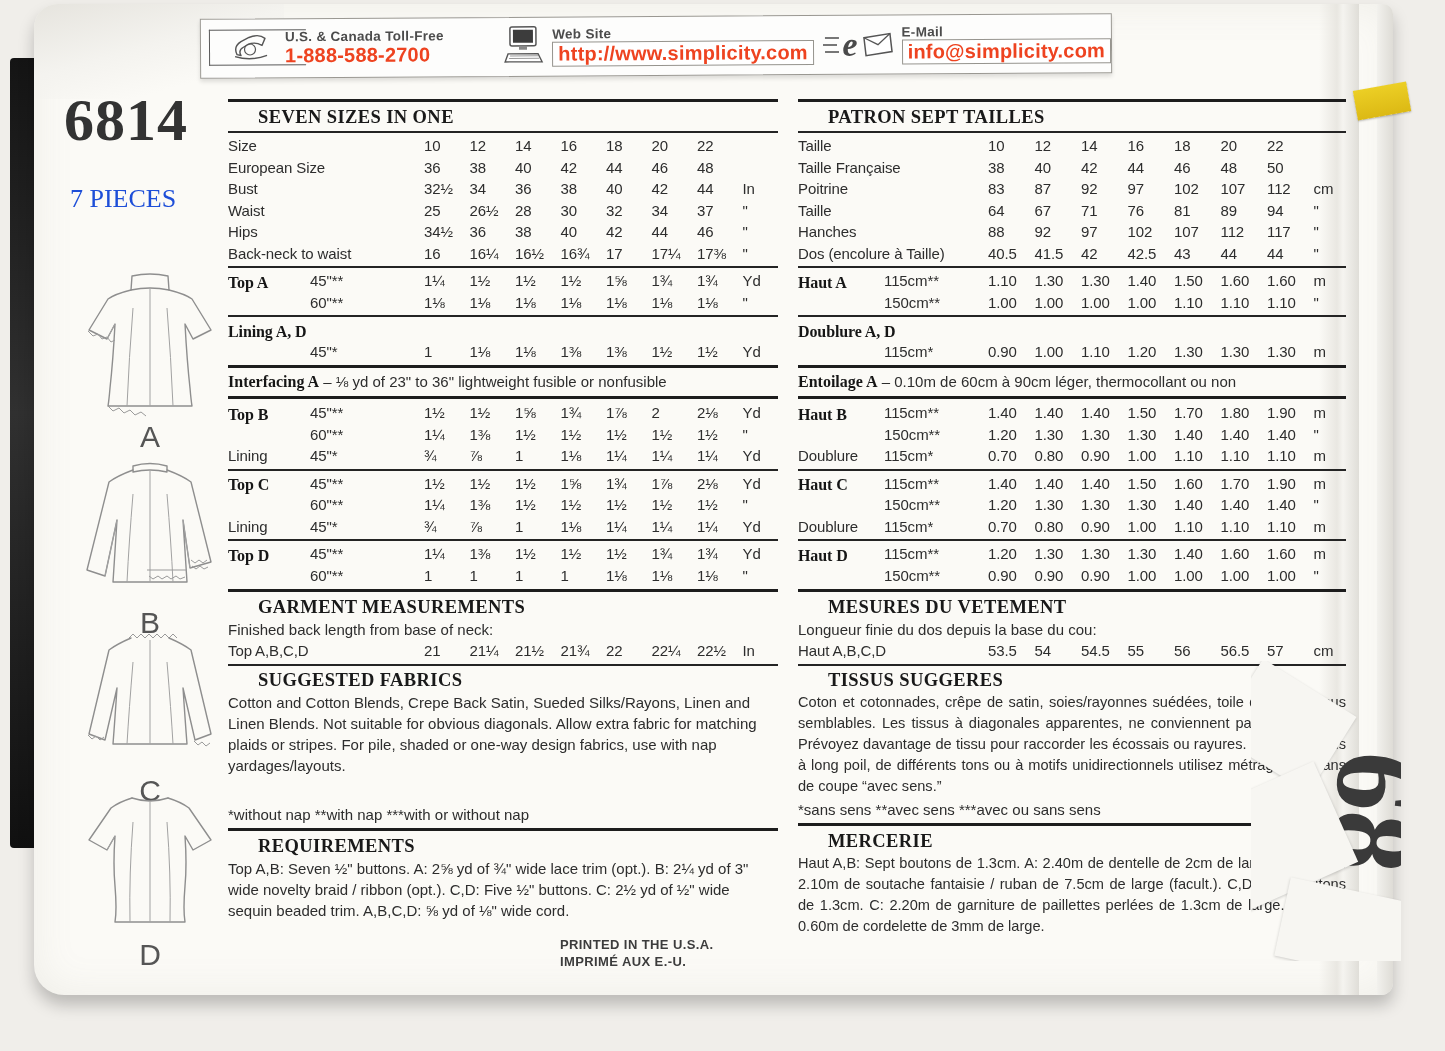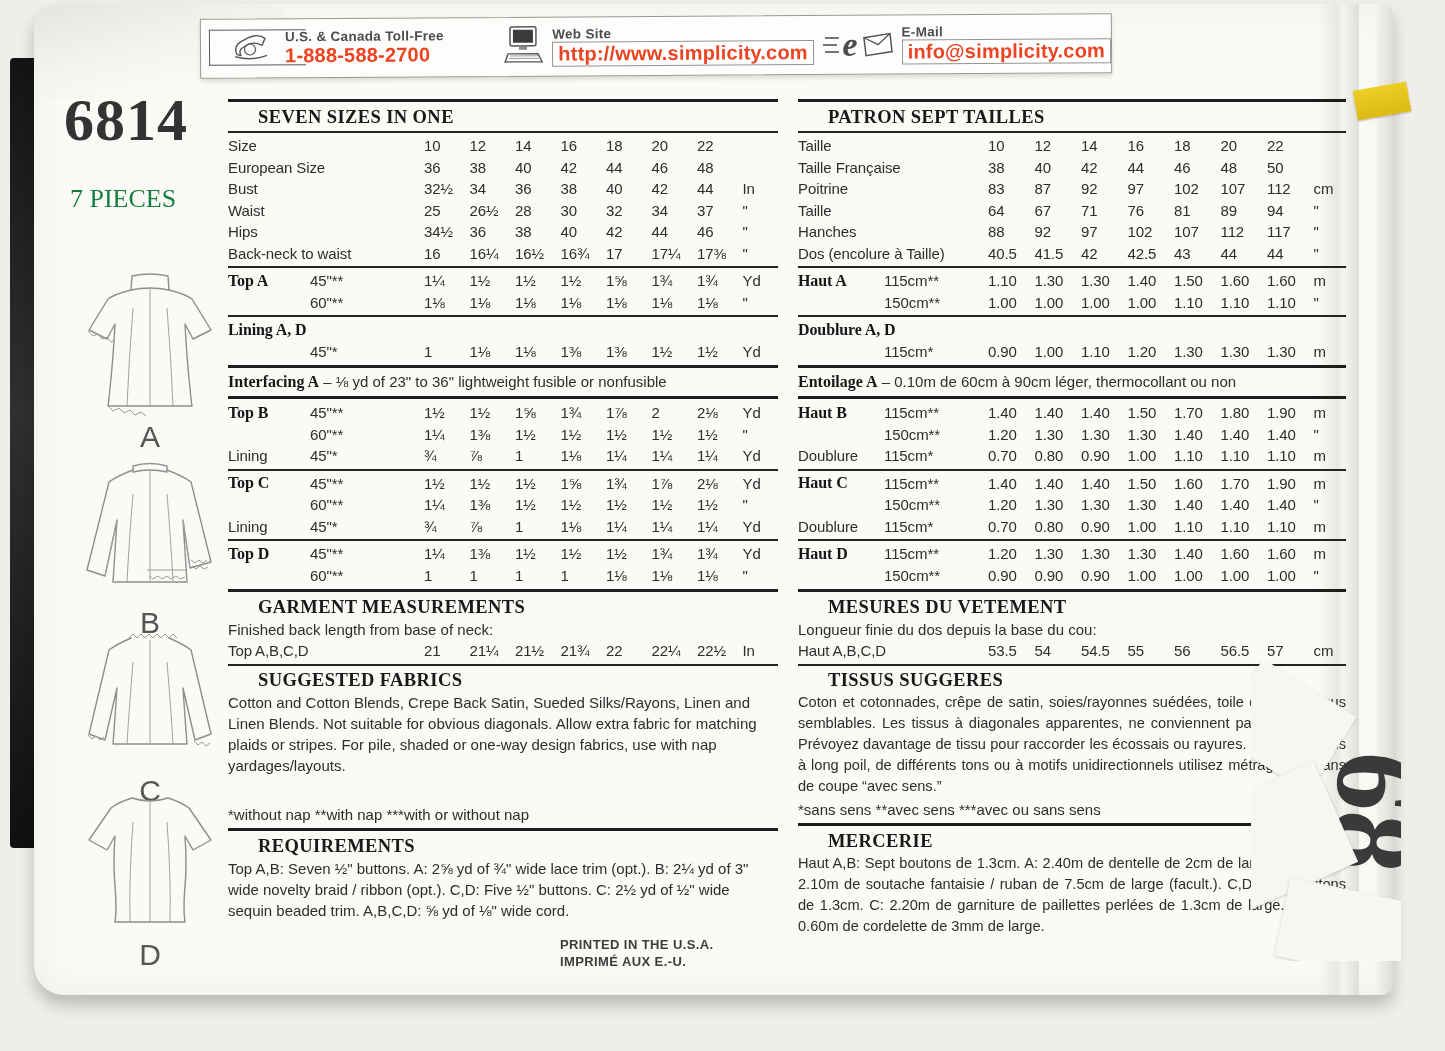--- a/index.html
+++ b/index.html
@@ -46,39 +46,39 @@
     border:1.6px solid #5a5a5a;border-right:none;}
   .btextcol{display:flex;flex-direction:column;justify-content:center;line-height:1.05;}
   .blabel{font:bold 13.5px "Liberation Sans",sans-serif;color:#4c4c4c;letter-spacing:.3px;}
   .bvalue{font:bold 20px "Liberation Sans",sans-serif;color:#ee4320;letter-spacing:.2px;}
   .boxed{border:1.5px solid #96948e;padding:0 5px;background:#fff;}
   .icon{flex:0 0 auto;}
 
   
   .numblock{position:absolute;left:30px;top:86px;width:170px;}
   .patnum{font:bold 60px/60px "Liberation Serif",serif;color:#333;letter-spacing:1px;}
-  .pieces{font:26px/30px "Liberation Serif",serif;color:#15803d;margin-top:34px;margin-left:6px;}
+  .pieces{font:26px/30px "Liberation Serif",serif;color:#1d4ed8;margin-top:34px;margin-left:6px;}
 
   
   .figures{position:absolute;left:26px;top:262px;width:180px;height:700px;}
   .fig{position:absolute;left:0;width:180px;text-align:center;}
   .fig svg{display:block;margin:0 auto;}
   .figlabel{font:30px "Liberation Sans",sans-serif;color:#555;margin-top:2px;}
   .gline{fill:none;stroke:#8e8e8e;stroke-width:1.4;stroke-linejoin:round;stroke-linecap:round;}
   .gthin{fill:none;stroke:#a2a2a2;stroke-width:1;stroke-linejoin:round;}
   .trim{fill:none;stroke:#9a9a9a;stroke-width:1;}
 
   
   .col{position:absolute;top:92px;color:#2d2d2d;}
   .col-en{left:194px;width:550px;}
   .col-fr{left:764px;width:548px;}
   .sect{font:bold 18.5px/24px "Liberation Serif",serif;color:#191919;letter-spacing:.4px;margin-left:30px;}
   .rl-heavy{border-top:3px solid #1d1d1d;margin:3px 0;}
   .rl-med{border-top:2px solid #242424;margin:2px 0;}
-  .trow{display:flex;align-items:center;height:21.5px;
+  .trow{display:flex;align-items:flex-end;height:21.5px;
     font:15px/21.5px "Liberation Sans",sans-serif;color:#2d2d2d;letter-spacing:-.1px;}
   .lab{flex:0 0 82px;}
   .mea{flex:0 0 114px;}
   .col-fr .lab{flex:0 0 86px;}
   .col-fr .mea{flex:0 0 104px;}
   .lab2{flex:0 0 196px;}
   .col-fr .lab2{flex:0 0 190px;}
   .cells{display:flex;}
   .col-en .cells .c{width:45.5px;}
   .col-fr .cells .c{width:46.5px;}

